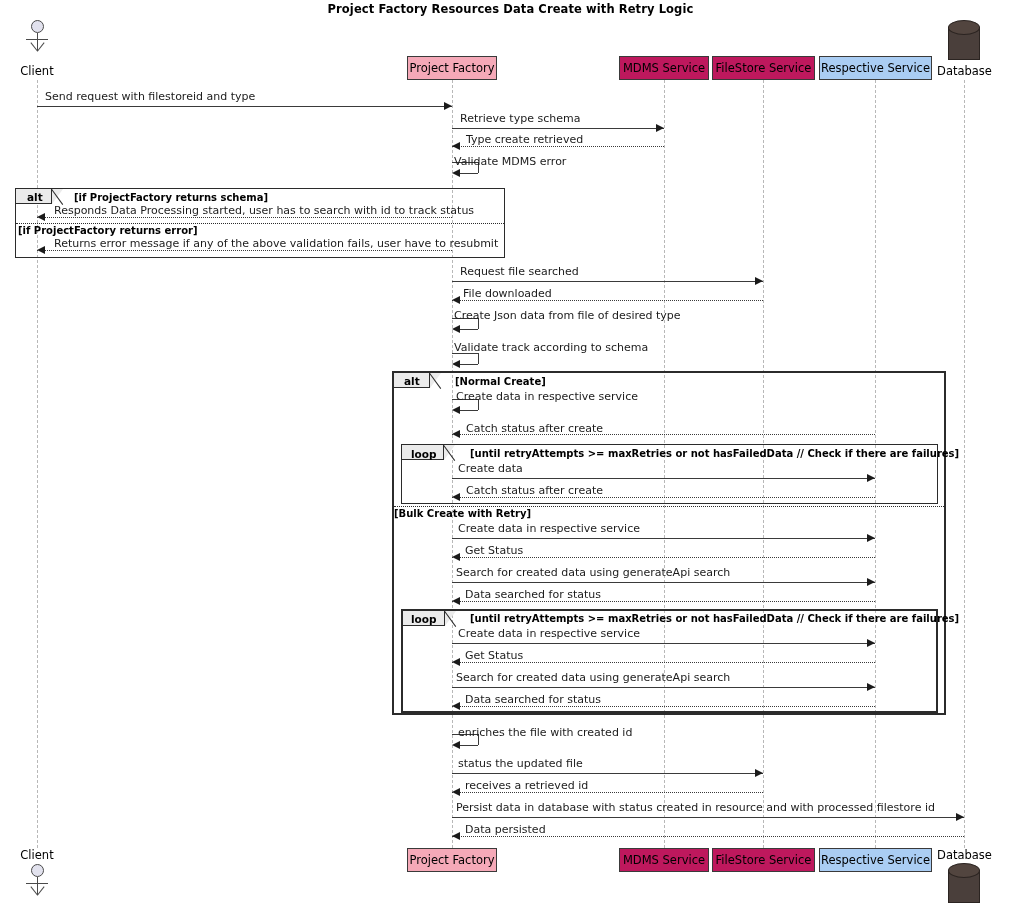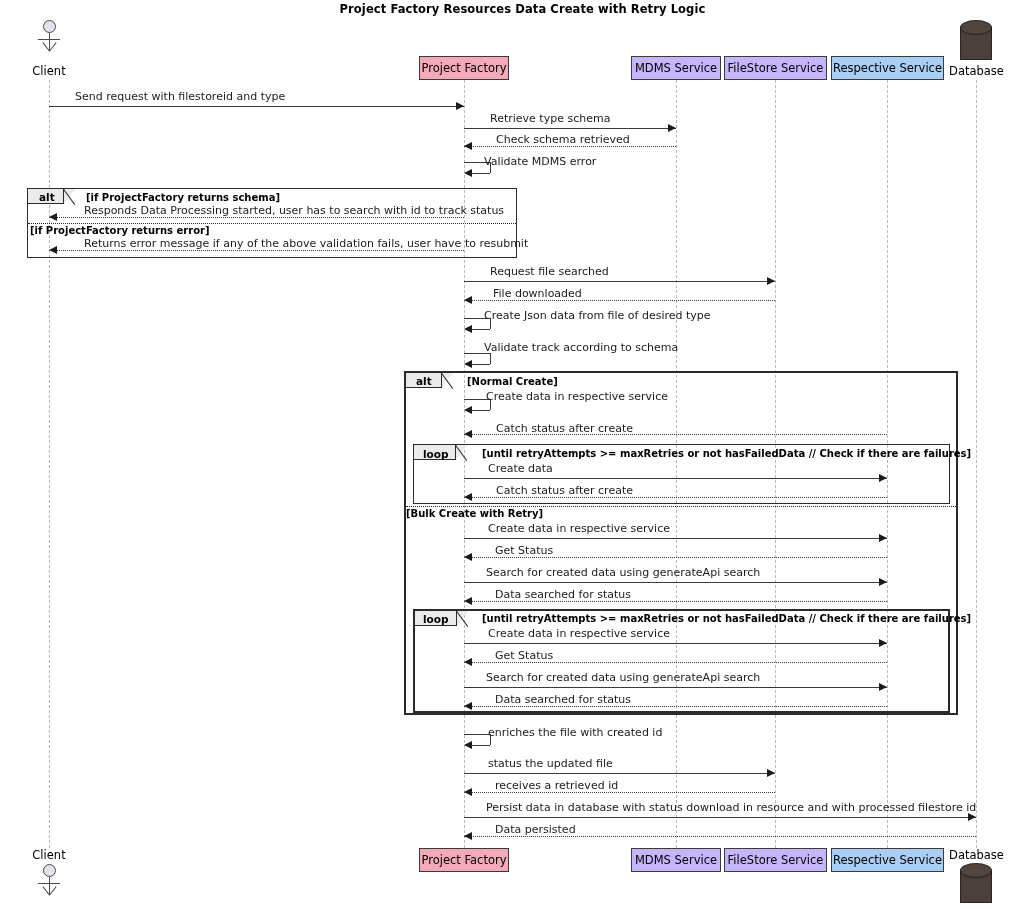--- a/index.html
+++ b/index.html
@@ -10,21 +10,21 @@
   body {
     font-family: "DejaVu Sans", sans-serif;
     width: 1013px;
     height: 909px;
     position: relative;
     overflow: hidden;
     color: #000;
   }
   #canvas {
     position: absolute;
-    left: 16px; top: 0;
+    left: 4px; top: 0;
     width: 837px;
     height: 909px;
     border-radius: 24px;
   }
 
   
   .diagram-title {
     position: absolute;
     top: 2px;
     left: 0;
@@ -42,21 +42,21 @@
     box-sizing: border-box;
     border: 1px solid #3a3a3a;
     text-align: center;
     font-size: 11.5px;
     line-height: 22px;
     height: 24px;
     white-space: nowrap;
     font-family: "DejaVu Sans", sans-serif;
   }
   .p-pink  { background: #F5A9B8; }
-  .p-green { background: #c4b5fd; }
+  .p-green { background: #be185d; }
   .p-blue  { background: #AACDF3; }
 
   
   .actor-head {
     position: absolute;
     width: 13px; height: 13px;
     border-radius: 50%;
     background: #E2E2EE;
     border: 1px solid #4a4a4a;
     box-sizing: border-box;
@@ -108,21 +108,20 @@
   }
   .msg-line.dotted {
     border-top: 1px dotted #3a3a3a;
   }
   .msg-label {
     position: absolute;
     font-size: 11px;
     white-space: nowrap;
     font-family: "DejaVu Sans", sans-serif;
     color: #1b1b1b;
-    margin-left: 18px;
   }
   .arrow-r, .arrow-l {
     position: absolute;
     width: 0; height: 0;
   }
   .arrow-r {
     border-top: 4px solid transparent;
     border-bottom: 4px solid transparent;
     border-left: 8px solid #1b1b1b;
   }
@@ -234,21 +233,21 @@
       <div class="frame-kw" style="left:407px; top:613px;">loop</div>
       <div class="frame-cond" style="left:466px; top:613px;">[until retryAttempts &gt;= maxRetries or not hasFailedData  // Check if there are failures]</div>
       <div class="msg-line" style="left:33px; top:106px; width:415px;"></div>
       <div class="arrow-r" style="left:440px; top:102px;"></div>
       <div class="msg-label" style="left:41px; top:90px;">Send request with filestoreid and type</div>
       <div class="msg-line" style="left:448px; top:128px; width:212px;"></div>
       <div class="arrow-r" style="left:652px; top:124px;"></div>
       <div class="msg-label" style="left:456px; top:112px;">Retrieve type schema</div>
       <div class="msg-line dotted" style="left:448px; top:146px; width:212px;"></div>
       <div class="arrow-l" style="left:448px; top:142px;"></div>
-      <div class="msg-label" style="left:462px; top:133px;">Check schema retrieved</div>
+      <div class="msg-label" style="left:462px; top:133px;">Type create retrieved</div>
       <div class="msg-line" style="left:448px; top:162px; width:26px;"></div>
       <div style="position:absolute; left:474px; top:162px; width:0; height:11px; border-left:1px solid #3a3a3a;"></div>
       <div class="msg-line" style="left:456px; top:173px; width:18px;"></div>
       <div class="arrow-l" style="left:448px; top:169px;"></div>
       <div class="msg-label" style="left:450px; top:155px;">Validate MDMS error</div>
       <div class="msg-line dotted" style="left:33px; top:217px; width:415px;"></div>
       <div class="arrow-l" style="left:33px; top:213px;"></div>
       <div class="msg-label" style="left:50px; top:204px;">Responds Data Processing started, user has to search with id to track status</div>
       <div class="msg-line dotted" style="left:33px; top:250px; width:415px;"></div>
       <div class="arrow-l" style="left:33px; top:246px;"></div>
@@ -313,18 +312,18 @@
       <div class="arrow-l" style="left:448px; top:741px;"></div>
       <div class="msg-label" style="left:454px; top:726px;">enriches the file with created id</div>
       <div class="msg-line" style="left:448px; top:773px; width:311px;"></div>
       <div class="arrow-r" style="left:751px; top:769px;"></div>
       <div class="msg-label" style="left:454px; top:757px;">status the updated file</div>
       <div class="msg-line dotted" style="left:448px; top:792px; width:311px;"></div>
       <div class="arrow-l" style="left:448px; top:788px;"></div>
       <div class="msg-label" style="left:461px; top:779px;">receives a retrieved id</div>
       <div class="msg-line" style="left:448px; top:817px; width:512px;"></div>
       <div class="arrow-r" style="left:952px; top:813px;"></div>
-      <div class="msg-label" style="left:452px; top:801px;">Persist data in database with status download in resource and with processed filestore id</div>
+      <div class="msg-label" style="left:452px; top:801px;">Persist data in database with status created in resource and with processed filestore id</div>
       <div class="msg-line dotted" style="left:448px; top:836px; width:512px;"></div>
       <div class="arrow-l" style="left:448px; top:832px;"></div>
       <div class="msg-label" style="left:461px; top:823px;">Data persisted</div>
     </div>
 </div>
 
 </body></html>

